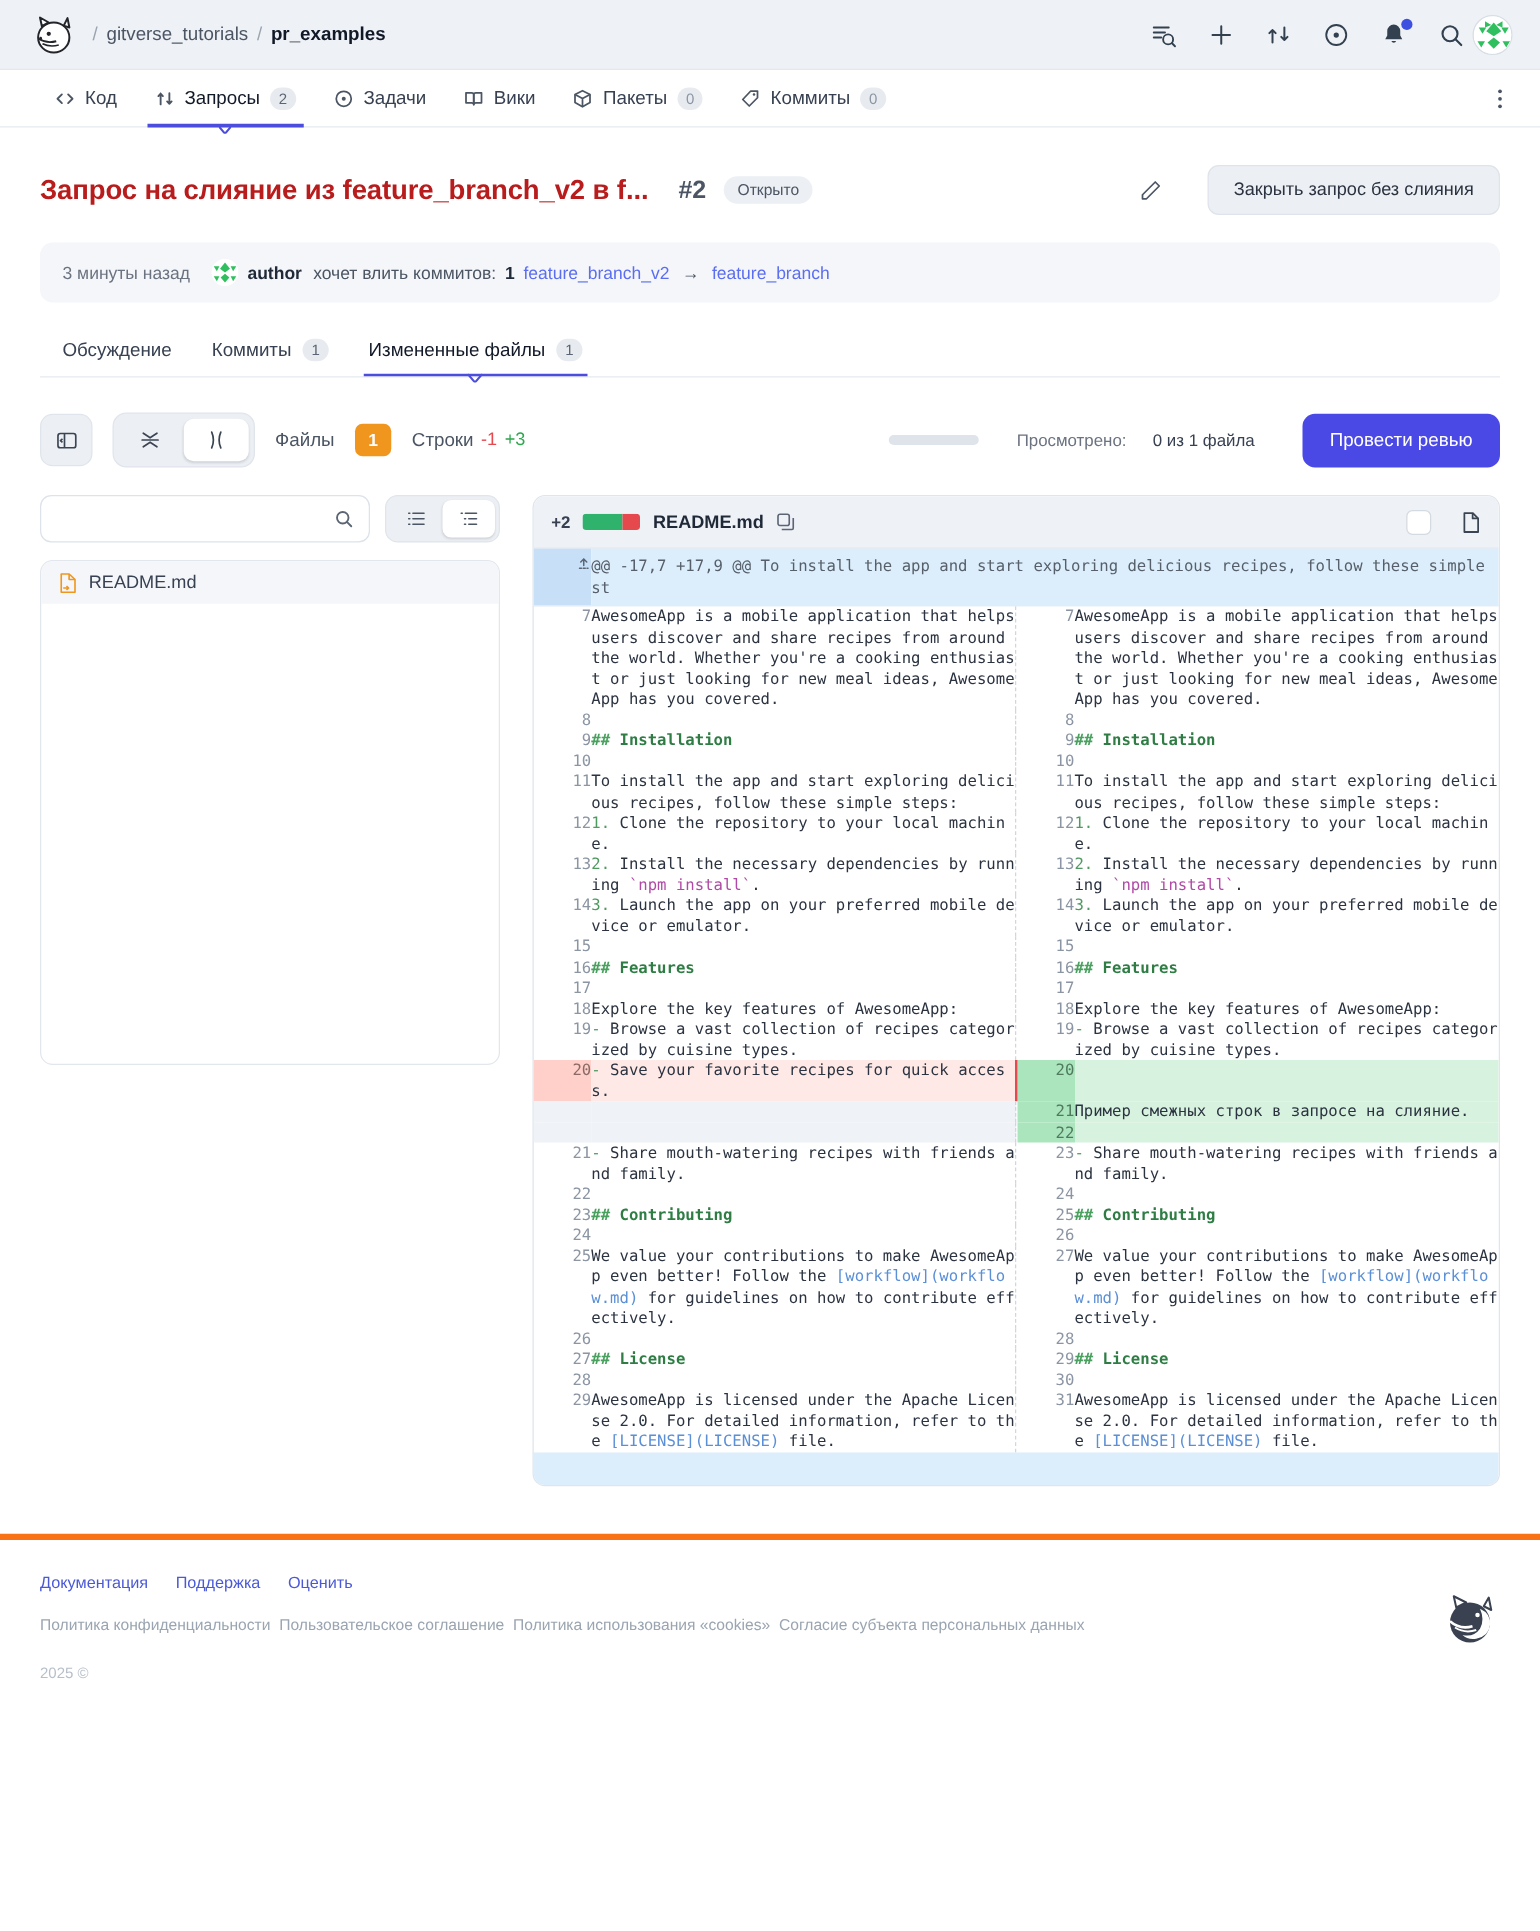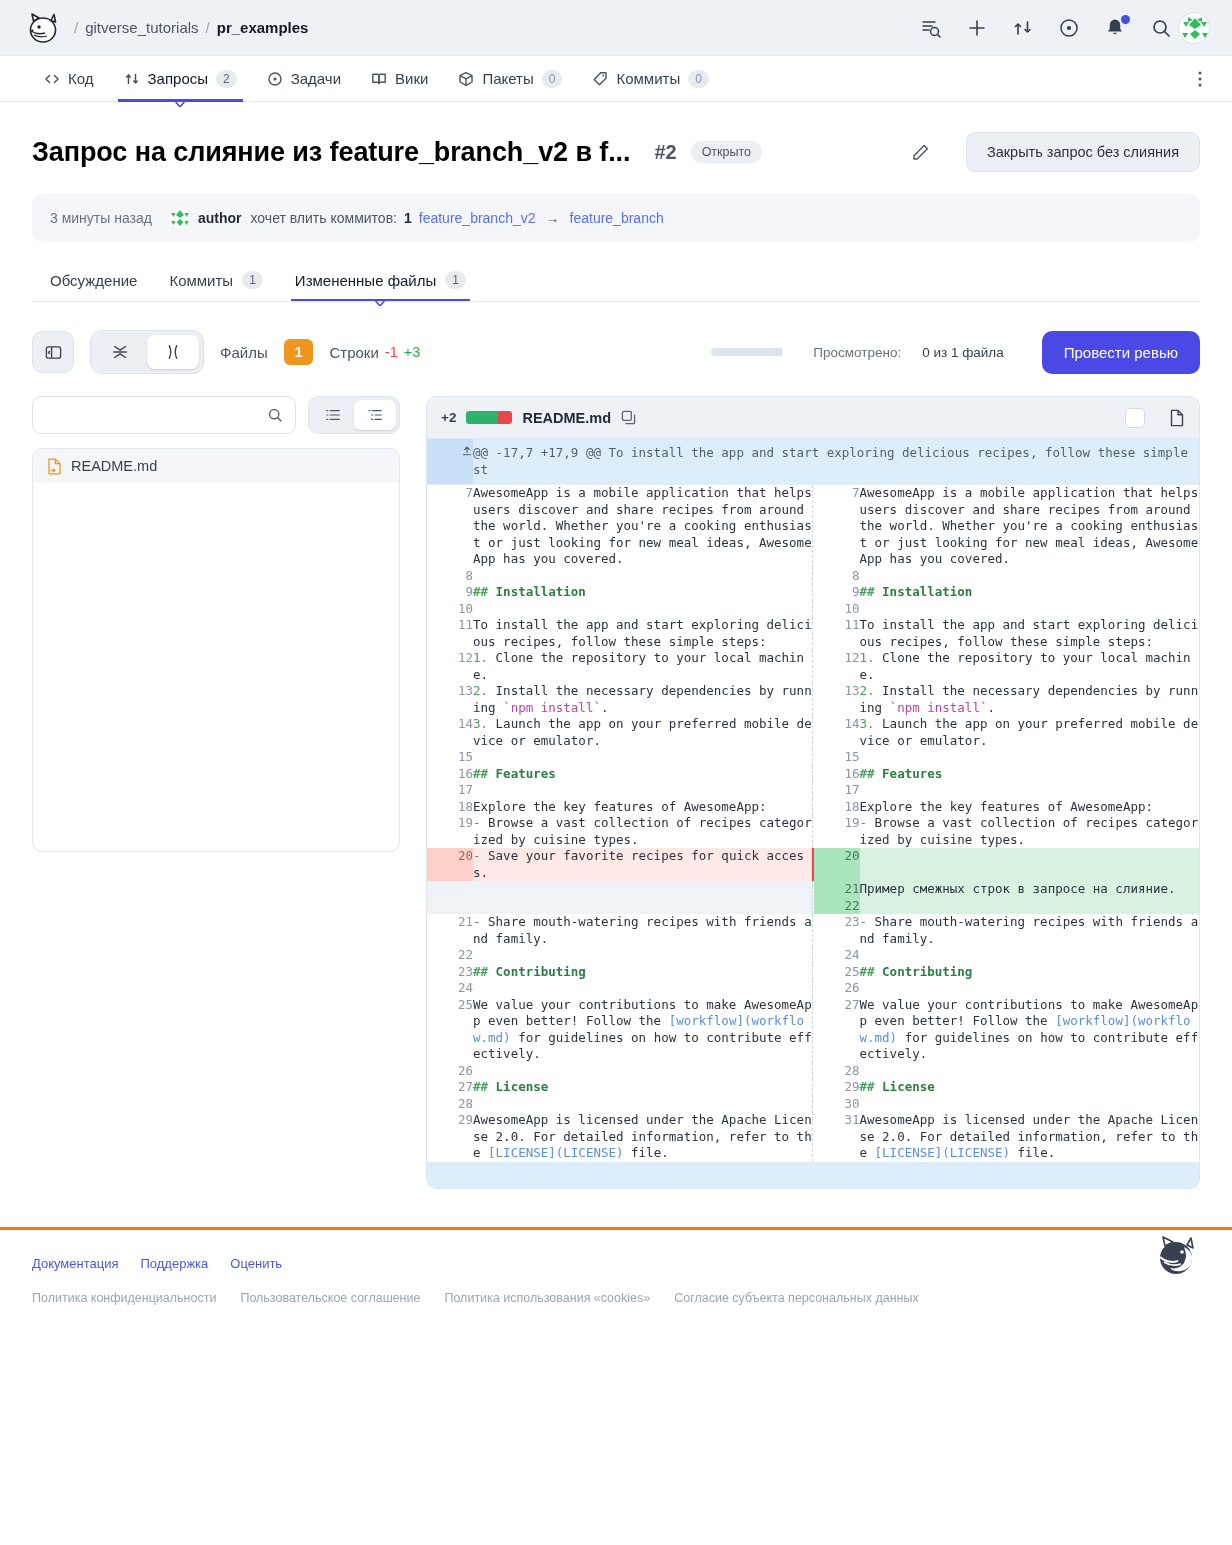--- a/index.html
+++ b/index.html
@@ -69,21 +69,21 @@
   }
   .pill-zero { color: #8b95a3; }
   .kebab { margin-left: auto; width: 20px; height: 20px; color: #4b5563; cursor: pointer; }
 
   
   .page { padding: 0 32px; }
 
   .pr-title-row {
     display: flex; align-items: center; padding-top: 30px; gap: 14px;
   }
-  .pr-title { font-size: 27px; font-weight: bold; color: #000000; letter-spacing: -0.1px; }
+  .pr-title { font-size: 22px; font-weight: bold; color: #b91c1c; letter-spacing: -0.1px; }
   .pr-number { font-size: 20px; font-weight: bold; color: #4b5563; margin-left: 10px; }
   .state-badge {
     background: #eceff3; color: #4b5563; font-size: 12.5px;
     padding: 4px 11px; border-radius: 13px;
   }
   .title-spacer { flex: 1 1 auto; }
   .pencil { width: 19px; height: 19px; color: #4b5563; cursor: pointer; }
   .btn-close-pr {
     background: #eceff3; border: 1px solid #dfe4ea; border-radius: 9px;
     font-size: 14.5px; color: #2b3340; padding: 11px 20px; cursor: pointer;
@@ -230,26 +230,26 @@
   .md-head { color: #2f7d45; font-weight: bold; }
   .md-hash { color: #49a05f; }
   .md-link { color: #5b8fd6; }
   .md-code { color: #b04aa6; }
   .md-num { color: #4f9a60; }
   .md-dash { color: #4f9a60; }
   .diff-foot { height: 26px; background: #dceefc; }
 
   
   .footer {
-    margin-top: 38px; border-top: 3px solid #f97316; padding: 26px 32px 0 32px;
+    margin-top: 38px; border-top: 5px solid #f97316; padding: 26px 32px 0 32px;
     position: relative;
   }
   .f-links { display: flex; gap: 22px; }
   .f-link { font-size: 13px; color: #4b59d6; cursor: pointer; }
-  .f-legal { display: flex; gap: 24px; margin-top: 20px; }
+  .f-legal { display: flex; gap: 7px; margin-top: 20px; }
   .f-legal span { font-size: 12.5px; color: #9aa5b1; cursor: pointer; }
   .f-copy { font-size: 12px; color: #b6bec8; margin-top: 24px; }
   .foot-logo { position: absolute; right: 32px; bottom: 26px; width: 46px; height: 46px; }
 </style>
 </head>
 <body>
 
 <div class="topbar">
   <span class="brand-logo">
     <svg viewBox="0 0 34 34" width="34" height="34">
@@ -795,20 +795,21 @@
     <span class="f-link">Документация</span>
     <span class="f-link">Поддержка</span>
     <span class="f-link">Оценить</span>
   </div>
   <div class="f-legal">
     <span>Политика конфиденциальности</span>
     <span>Пользовательское соглашение</span>
     <span>Политика использования «cookies»</span>
     <span>Согласие субъекта персональных данных</span>
   </div>
+  <div class="f-copy">2025 ©</div>
   <span class="foot-logo">
     <svg viewBox="0 0 46 46" width="46" height="46">
       <circle cx="22" cy="25" r="16" fill="#3a4150"></circle>
       <path d="M11 13 L9 4 L19 9 Z" fill="#ffffff" stroke="#3a4150" stroke-width="1.6" stroke-linejoin="round"></path>
       <path d="M33 12 L37 5 L39 15 Z" fill="#ffffff" stroke="#3a4150" stroke-width="1.6" stroke-linejoin="round"></path>
       <path d="M30 14 q9 4 8 13 q-1 9 -11 11 q-7 1 -11 -3 q9 2 14 -5 q4 -7 0 -16 z" fill="#ffffff"></path>
       <path d="M6 24 q8 7 18 4" stroke="#ffffff" stroke-width="2" fill="none"></path>
       <circle cx="28" cy="19" r="1.8" fill="#ffffff"></circle>
       <path d="M10 29 q8 5 17 2" stroke="#ffffff" stroke-width="1.6" fill="none"></path>
     </svg>

